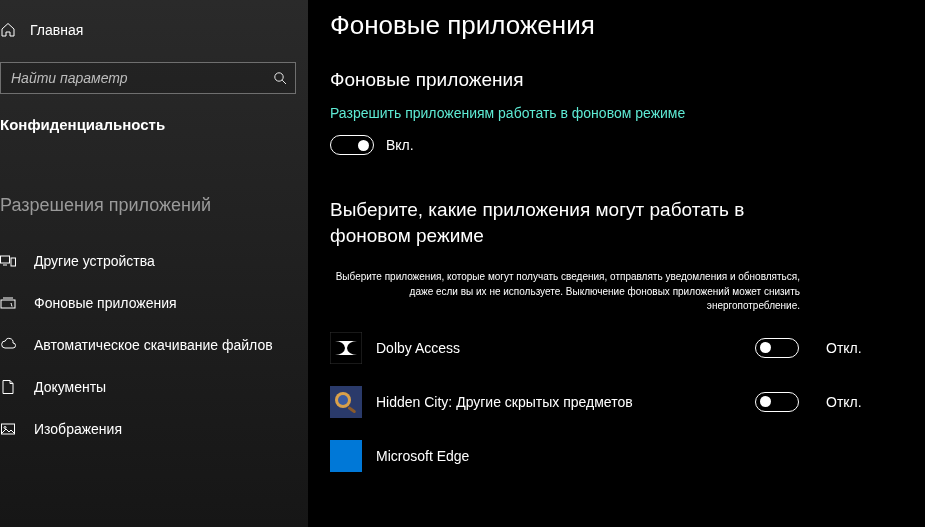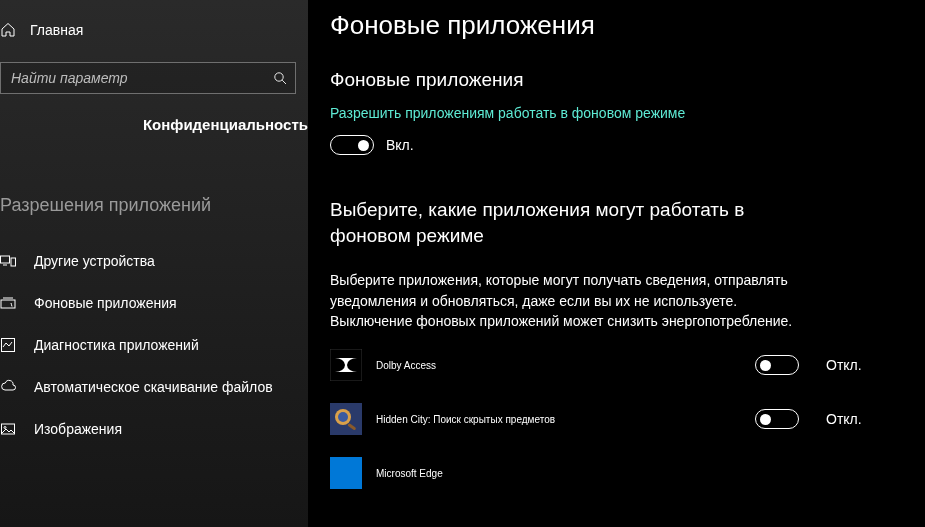--- a/index.html
+++ b/index.html
@@ -47,21 +47,20 @@
   font-style: italic;
 }
 .search-wrap input::placeholder { color: #bdbdbd; font-style: italic; }
 .search-icon { width: 14px; height: 14px; opacity: .9; }
 .category {
   margin-top: 22px;
   padding: 0 0 10px 0;
   font-weight: 600;
   font-size: 15px;
   color: #fff;
-  text-align: right;
 }
 .section-label {
   margin-top: 52px;
   padding: 0 0 10px 0;
   color: #9a9a9a;
   font-size: 18px;
 }
 .nav { margin-top: 14px; display: flex; flex-direction: column; gap: 0; }
 .nav-item {
   display: flex;
@@ -93,29 +92,29 @@
   cursor: pointer;
 }
 .toggle .knob {
   width: 11px; height: 11px; background: #fff; border-radius: 50%;
   position: absolute; top: 3.5px;
 }
 .toggle.on .knob { right: 4px; }
 .toggle.off .knob { left: 4px; }
 .toggle-label { font-size: 14px; }
 .section2-title { font-size: 19px; font-weight: 400; margin-top: 42px; line-height: 1.35; max-width: 470px; }
-.section2-desc { margin-top: 22px; font-size: 14px; line-height: 1.45; max-width: 470px; }
+.section2-desc { margin-top: 22px; font-size: 10px; line-height: 1.45; max-width: 470px; text-align: right; }
 .app-list { margin-top: 18px; display: flex; flex-direction: column; gap: 22px; }
 .app-row { display: flex; align-items: center; }
 .app-icon {
   width: 32px; height: 32px; margin-right: 14px;
   display: flex; align-items: center; justify-content: center;
   flex-shrink: 0;
 }
-.app-name { flex: 1; font-size: 10px; }
+.app-name { flex: 1; font-size: 14px; }
 .app-toggle-wrap { display: flex; align-items: center; gap: 27px; min-width: 130px; }
 svg { display: block; }
 </style>
 </head>
 <body>
 
 <div class="sidebar">
   <div class="home-row">
     <span class="icon">
       <svg width="16" height="16" viewBox="0 0 16 16" fill="none" stroke="#fff" stroke-width="1">
@@ -155,33 +154,33 @@
         <svg width="16" height="16" viewBox="0 0 16 16" fill="none" stroke="#fff" stroke-width="1">
             <rect x="1" y="5" width="14" height="8"></rect>
             <path d="M3 3h10 M11 8c0 1.5 1 2 1 3.5"></path>
           </svg>
       </span>
       <span class="label">Фоновые приложения</span>
     </div>
     <div class="nav-item">
       <span class="nav-icon">
         <svg width="16" height="16" viewBox="0 0 16 16" fill="none" stroke="#fff" stroke-width="1">
-            <rect x="1.5" y="1.5" width="13" height="13"></rect>
-            <path d="M3 10 L6 6 L9 9 L12 5"></path>
-          </svg>
-      </span>
-      <span class="label">Диагностика приложений</span>
-    </div>
-    <div class="nav-item">
-      <span class="nav-icon">
-        <svg width="16" height="16" viewBox="0 0 16 16" fill="none" stroke="#fff" stroke-width="1">
             <path d="M5 11a3.5 3.5 0 0 1 .3-7A4 4 0 0 1 13 6a2.5 2.5 0 0 1 0 5H5z"></path>
           </svg>
       </span>
       <span class="label">Автоматическое скачивание файлов</span>
+    </div>
+    <div class="nav-item">
+      <span class="nav-icon">
+        <svg width="16" height="16" viewBox="0 0 16 16" fill="none" stroke="#fff" stroke-width="1">
+            <path d="M3 1.5h7l3 3v10H3z"></path>
+            <path d="M10 1.5v3h3"></path>
+          </svg>
+      </span>
+      <span class="label">Документы</span>
     </div>
     <div class="nav-item">
       <span class="nav-icon">
         <svg width="16" height="16" viewBox="0 0 16 16" fill="none" stroke="#fff" stroke-width="1">
             <rect x="1.5" y="3" width="13" height="10"></rect>
             <circle cx="5" cy="6.5" r="1"></circle>
             <path d="M2 12l4-4 3 3 2-2 3 3"></path>
           </svg>
       </span>
       <span class="label">Изображения</span>
@@ -225,21 +224,21 @@
 
     <div class="app-row">
       <div class="app-icon">
         <svg width="32" height="32" viewBox="0 0 32 32">
             <rect width="32" height="32" fill="#2a3a6a"></rect>
             <circle cx="13" cy="14" r="8" fill="#d9a04a"></circle>
             <circle cx="13" cy="14" r="5" fill="#3b5aa0"></circle>
             <rect x="19" y="20" width="9" height="3" rx="1.5" fill="#8a5a2a" transform="rotate(35 19 20)"></rect>
           </svg>
       </div>
-      <div class="app-name">Hidden City: Поиск скрытых предметов</div>
+      <div class="app-name">Hidden City: Другие скрытых предметов</div>
       <div class="app-toggle-wrap">
         <div class="toggle off">
             <div class="knob"></div>
           </div>
         <span class="toggle-label">Откл.</span>
       </div>
     </div>
 
     <div class="app-row">
       <div class="app-icon">

